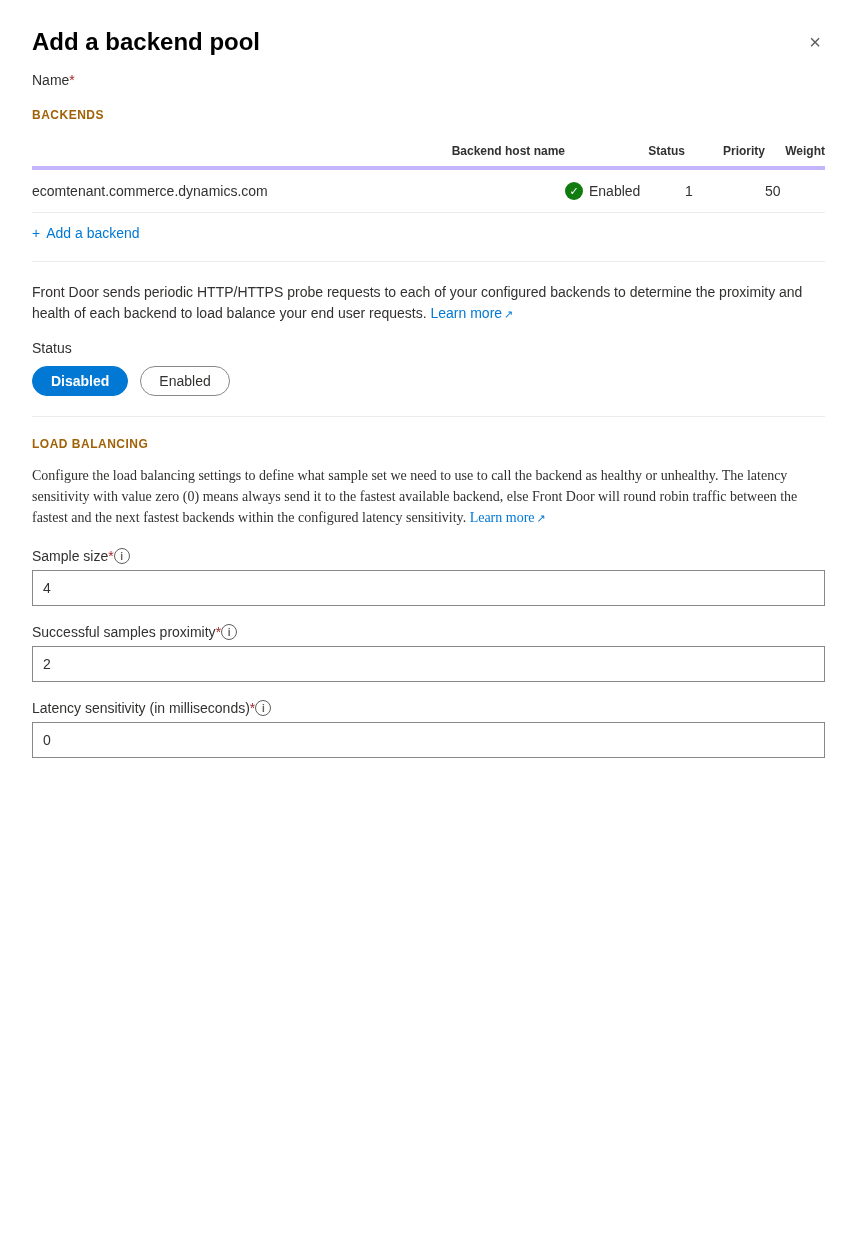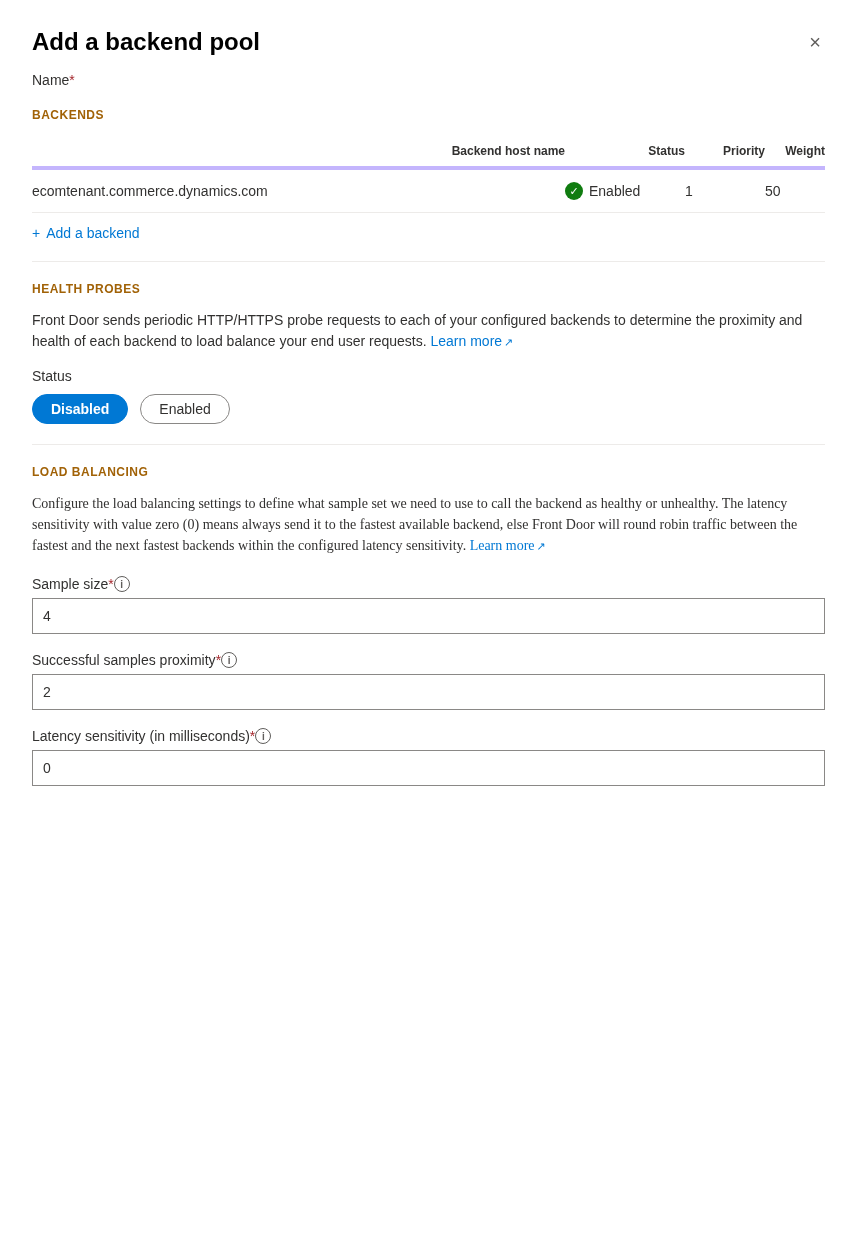--- a/index.html
+++ b/index.html
@@ -264,21 +264,20 @@
     </tbody>
   </table>
 
   <a class="add-backend-link" href="#">
     <span>+</span>
     <span>Add a backend</span>
   </a>
 
   <hr class="divider">
 
-  <div class="section-title">HEALTH PROBES</div>
 
   <p class="health-probes-desc">
     <span>Front Door sends periodic HTTP/HTTPS probe requests to each of your configured backends to determine the proximity and health of each backend to load balance your end user requests.</span>
     <a class="learn-more" href="#">
       <span>Learn more</span><span class="external-icon">↗</span>
     </a>
   </p>
 
   <div class="status-label">Status</div>
 

